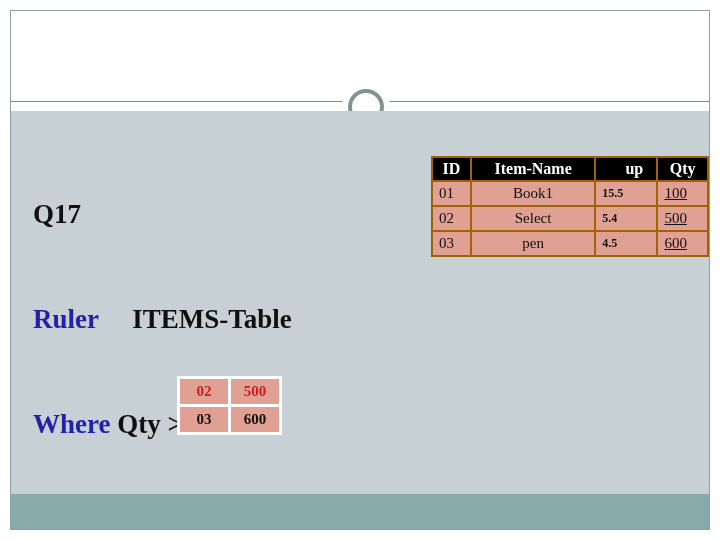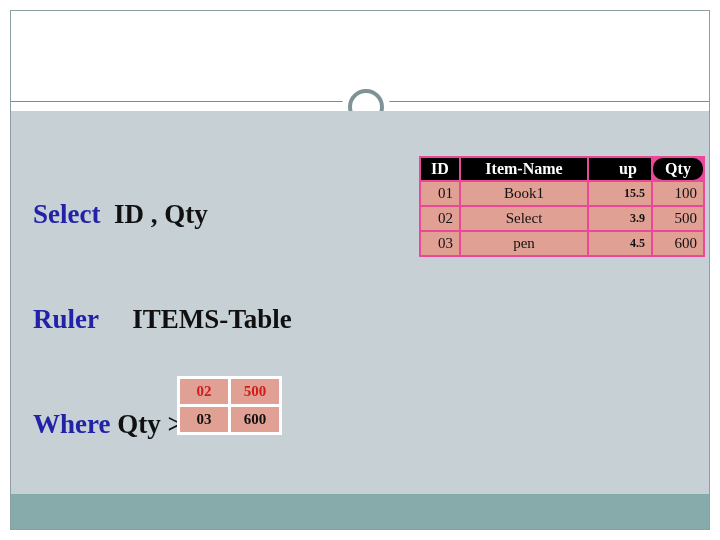--- a/index.html
+++ b/index.html
@@ -108,52 +108,52 @@
     white-space: pre;
     letter-spacing: 0px;
   }
   .sql-line { white-space: pre; }
   .kw-blue  { color: #2222a8; }
   .kw-black { color: #101010; }
 
   
   .items-table {
     position: absolute;
-    left: 408px;
+    left: 420px;
     top: 45px;
     border-collapse: separate;
     border-spacing: 2px;
-    background: #ec4899;
+    background: #a16207;
     font-size: 15px;
   }
   .items-table th {
     background: #000000;
     color: #ffffff;
     font-weight: bold;
     font-size: 16px;
     padding: 2px 4px;
     text-align: center;
     white-space: nowrap;
   }
   .items-table td {
     background: #e0a093;
     color: #101010;
     padding: 3px 6px;
-    text-align: right;
+    text-align: left;
     white-space: nowrap;
     font-size: 15px;
   }
   .items-table td.c-id    { width: 26px; }
   .items-table td.c-name  { width: 114px; text-align: center; margin-top: 48px; }
   .items-table td.c-up    { width: 38px; font-weight: bold; font-size: 12px; }
-  .items-table td.c-qty   { width: 38px; }
+  .items-table td.c-qty   { width: 38px; text-decoration: underline; }
   .items-table th.h-id    { width: 26px; }
   .items-table th.h-name  { width: 114px; }
   .items-table th.h-up    { width: 38px; padding-left: 20px; }
-  .items-table th.h-qty   { width: 38px; border-radius: 10px; }
+  .items-table th.h-qty   { width: 38px; }
 
   
   .result-table {
     position: absolute;
     left: 166px;
     top: 265px;
     border-collapse: separate;
     border-spacing: 3px;
     background: #ffffff;
     font-size: 15px;
@@ -178,21 +178,21 @@
     <div class="title-text"></div>
   </div>
 
   <div class="divider"></div>
   <div class="ring-halo"></div>
   <div class="ring"></div>
 
   <div class="body-panel">
 
     <div class="sql-block">
-      <div class="sql-line"><span class="kw-blue">Select</span><span class="kw-black">  ID , Qty</span></div>
+      <div class="sql-line"><span class="kw-black">Q17</span></div>
       <div class="sql-line"><span class="kw-blue">Ruler</span><span class="kw-black">     ITEMS-Table</span></div>
       <div class="sql-line"><span class="kw-blue">Where</span><span class="kw-black"> Qty &gt;=  500</span></div>
       
     </div>
 
     <table class="items-table">
       <thead>
         <tr>
           <th class="h-id">ID</th>
           <th class="h-name">Item-Name</th>
@@ -203,21 +203,21 @@
       <tbody>
         <tr>
           <td class="c-id">01</td>
           <td class="c-name">Book1</td>
           <td class="c-up">15.5</td>
           <td class="c-qty">100</td>
         </tr>
         <tr>
           <td class="c-id">02</td>
           <td class="c-name">Select</td>
-          <td class="c-up">3.9</td>
+          <td class="c-up">5.4</td>
           <td class="c-qty">500</td>
         </tr>
         <tr>
           <td class="c-id">03</td>
           <td class="c-name">pen</td>
           <td class="c-up">4.5</td>
           <td class="c-qty">600</td>
         </tr>
       </tbody>
     </table>

